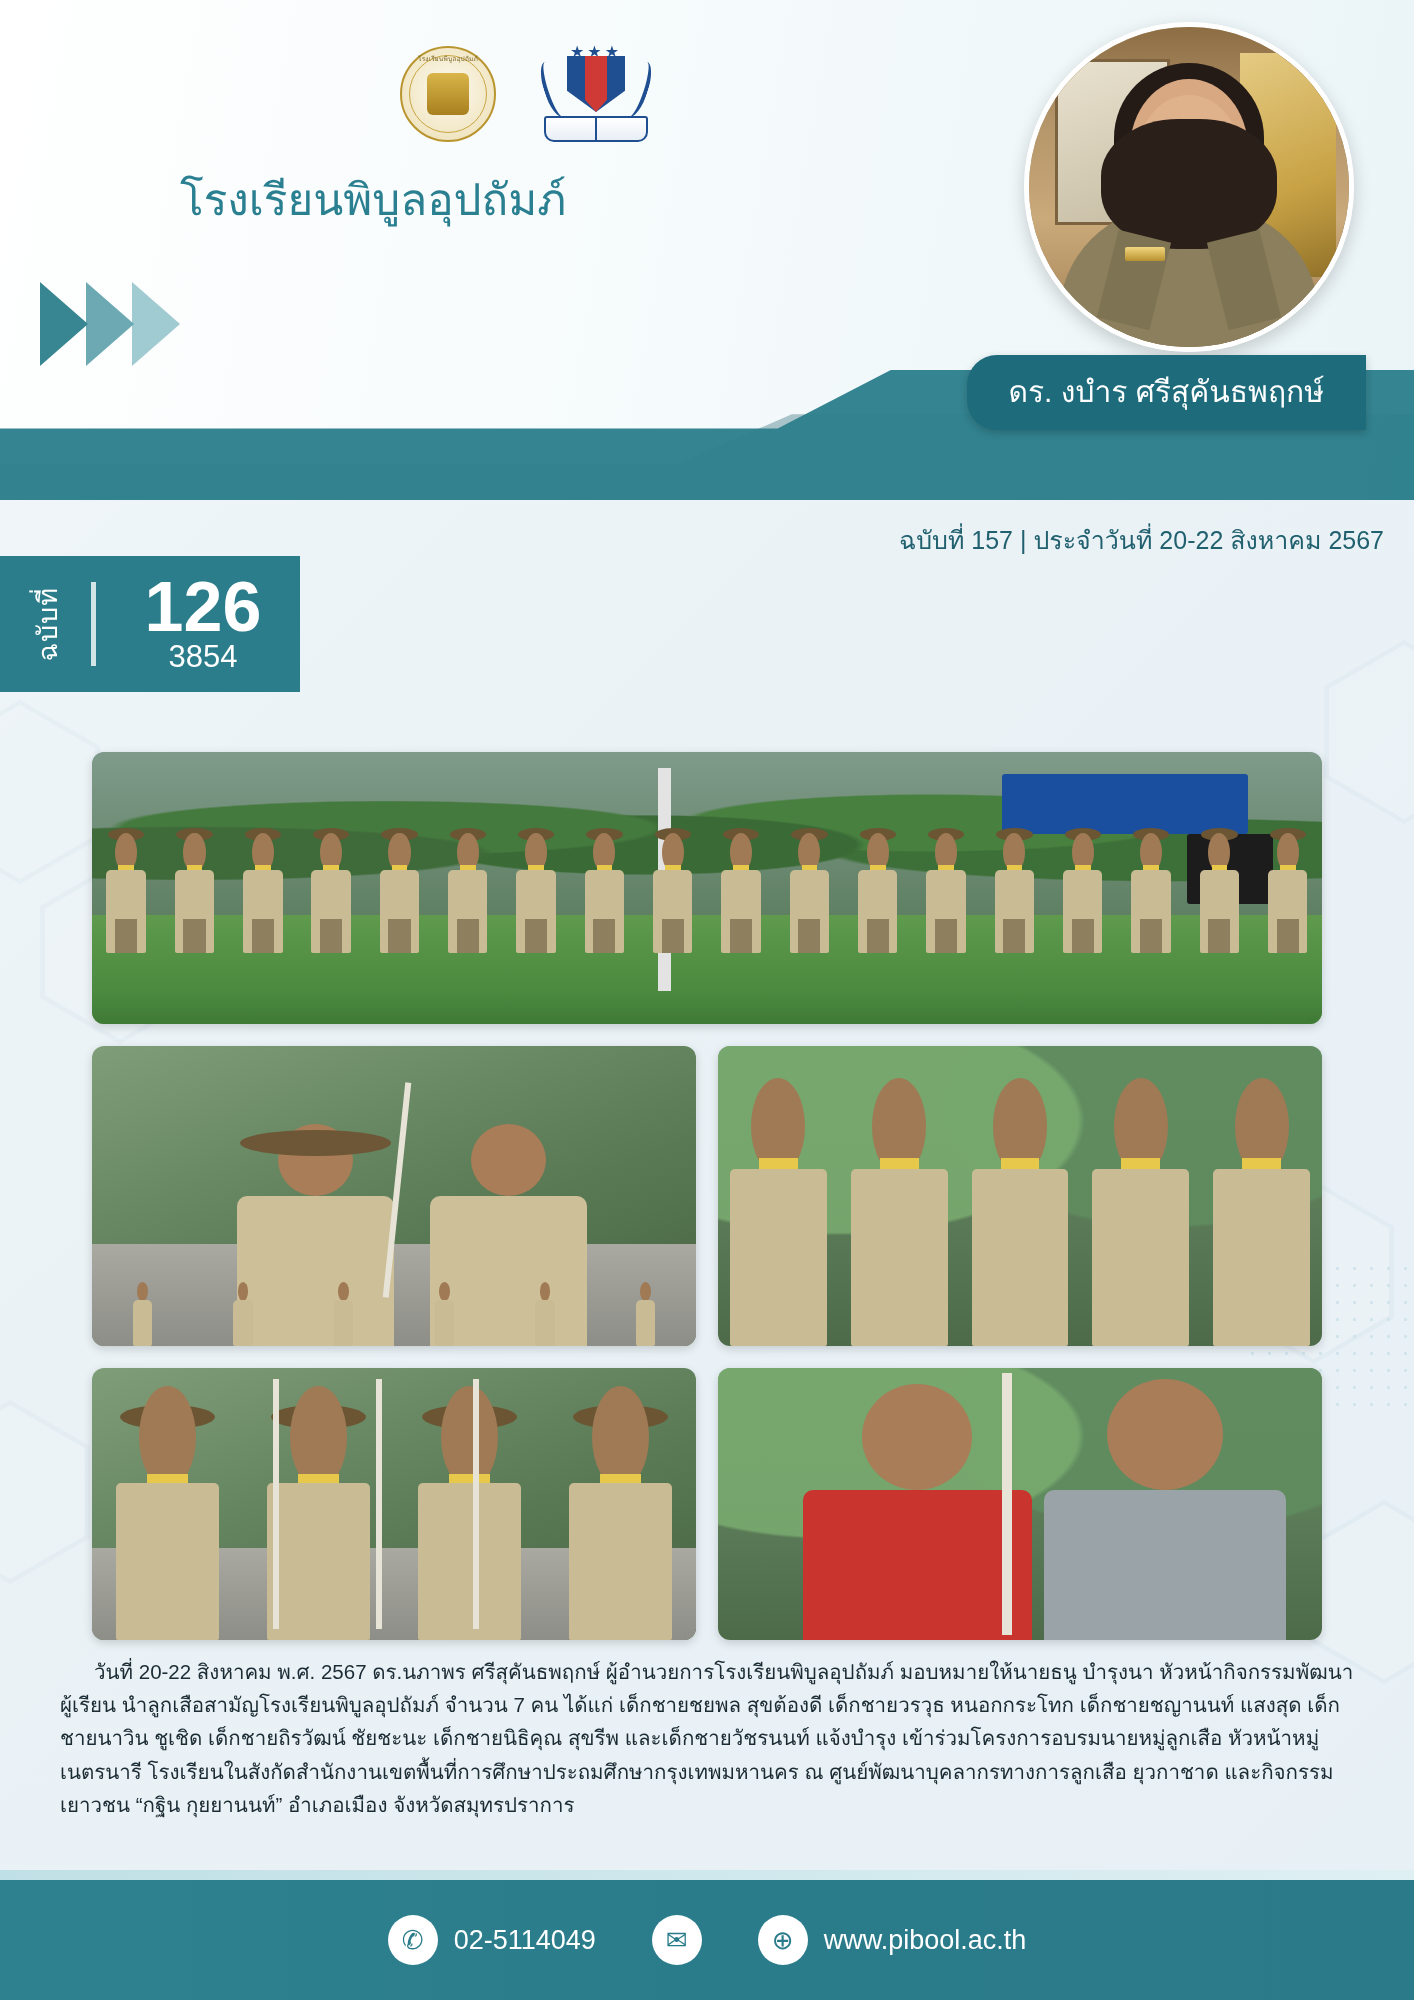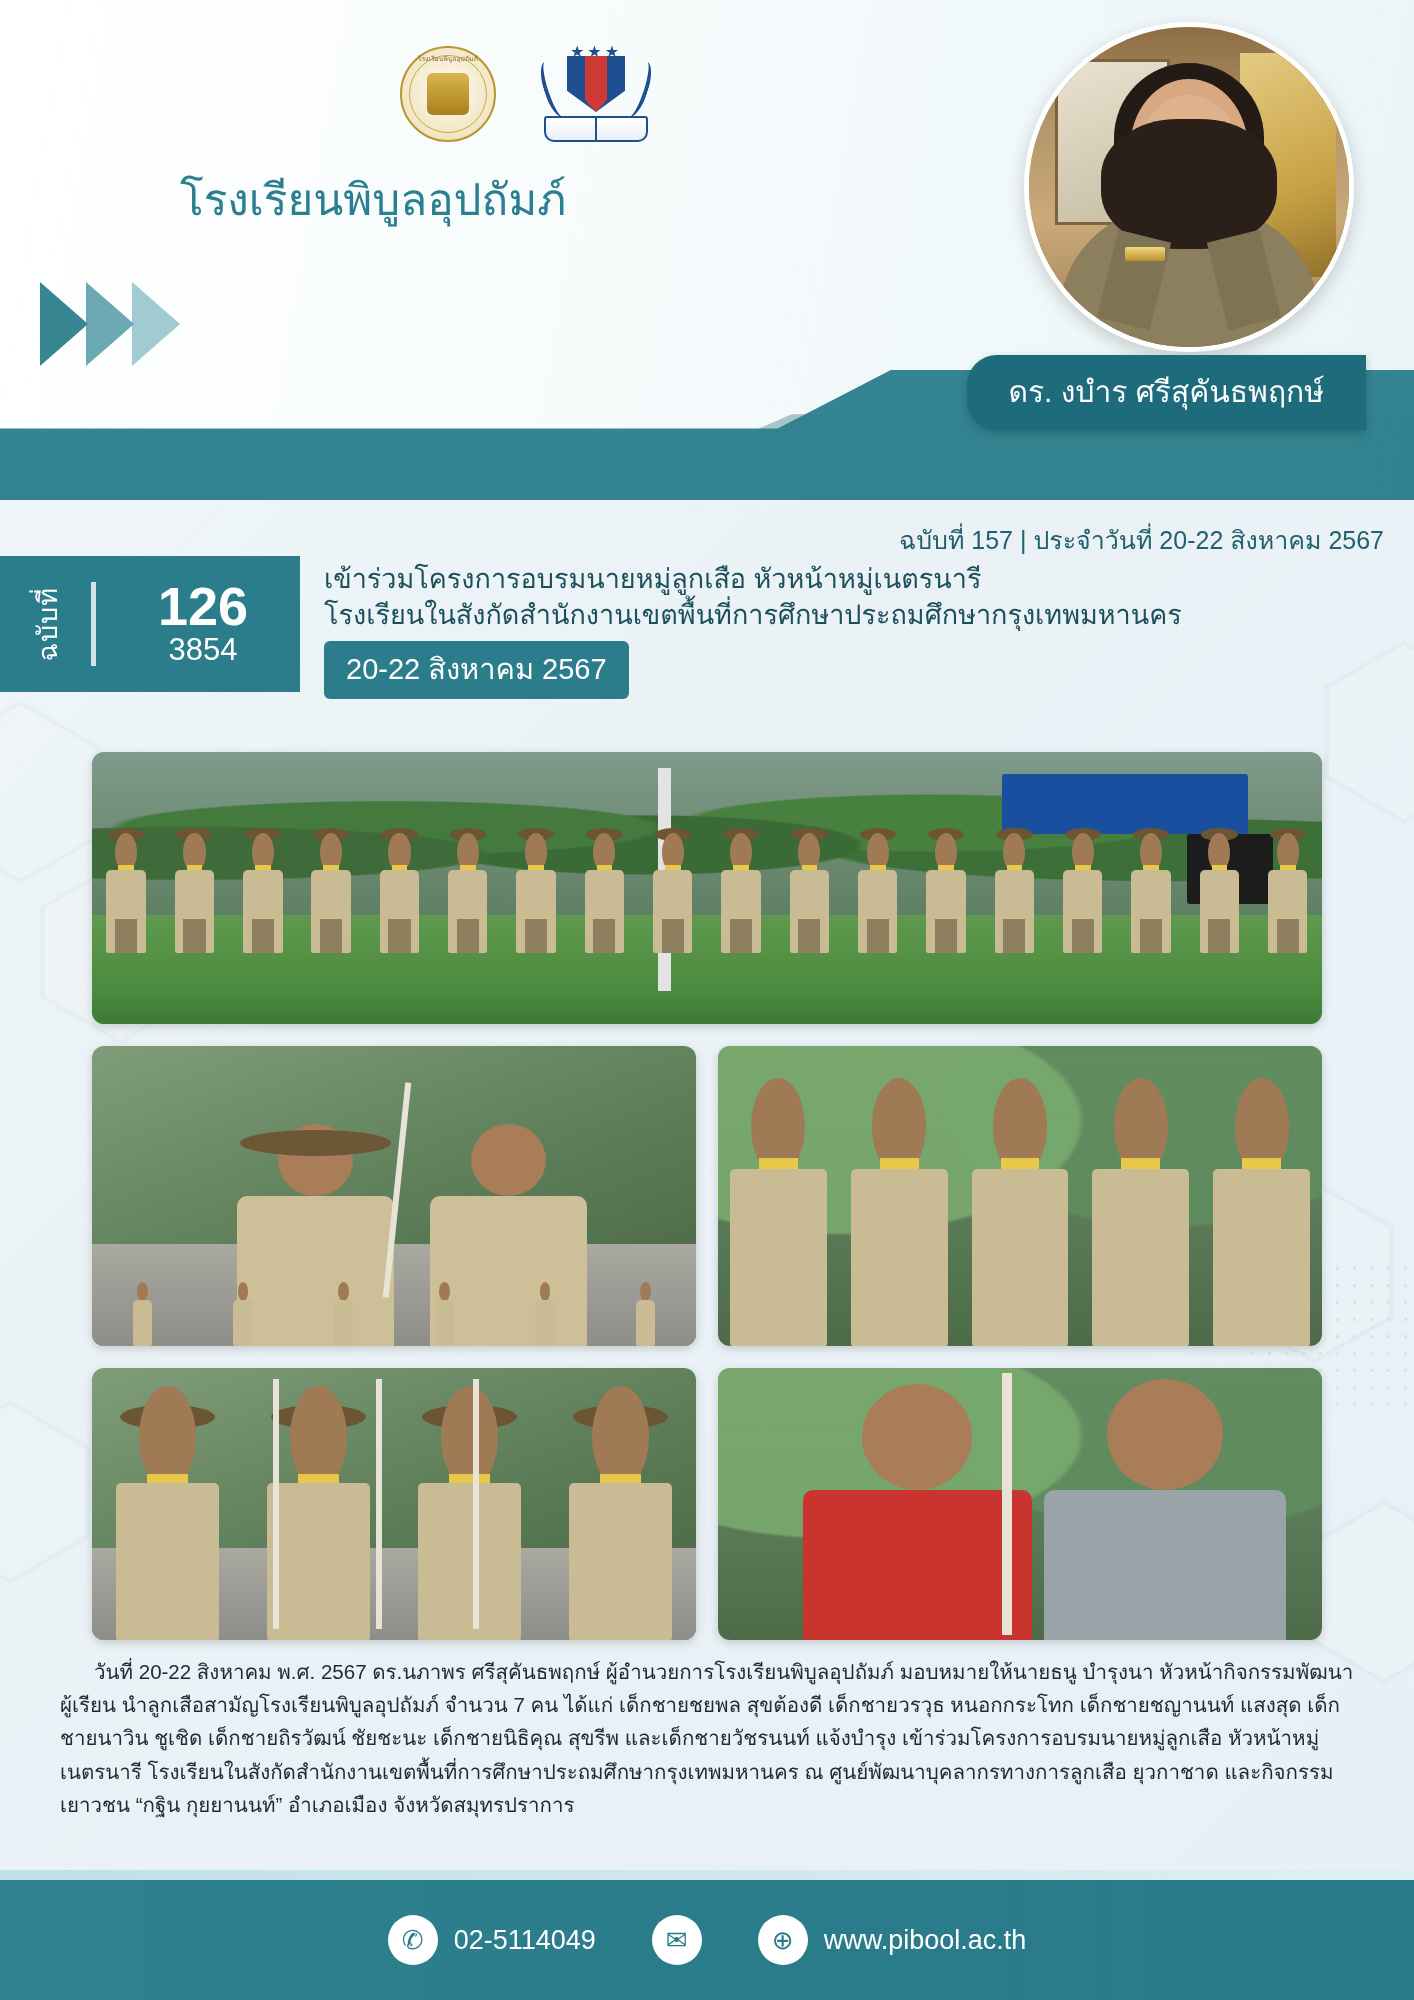--- a/index.html
+++ b/index.html
@@ -268,21 +268,21 @@
     transform: rotate(180deg);
     font-size: 27px;
     letter-spacing: 1px;
     padding: 0 12px;
   }
   .issue-left .divider {
     width: 5px; height: 84px; background: rgba(255,255,255,.8);
     margin: 0 10px;
   }
   .issue-left .numwrap { text-align: center; flex: 1; }
-  .issue-left .num { font-size: 54px; font-weight: bold; line-height: .95; }
+  .issue-left .num { font-size: 70px; font-weight: bold; line-height: .95; }
   .issue-left .year { font-size: 31px; line-height: 1.1; }
   .issue-right {
     flex: 1;
     padding: 6px 24px 0 24px;
   }
   .issue-right .headline {
     font-size: 27px; color: #1c4f5c; line-height: 1.32;
   }
   .date-chip {
     display: inline-block;
@@ -451,25 +451,20 @@
 
   <div class="issue-row">
     <div class="issue-left">
       <div class="vert">ฉบับที่</div>
       <div class="divider"></div>
       <div class="numwrap">
         <div class="num">126</div>
         <div class="year">3854</div>
       </div>
     </div>
-    <div class="issue-right">
-      <div class="headline">เข้าร่วมโครงการอบรมนายหมู่ลูกเสือ หัวหน้าหมู่เนตรนารี</div>
-      <div class="headline">โรงเรียนในสังกัดสำนักงานเขตพื้นที่การศึกษาประถมศึกษากรุงเทพมหานคร</div>
-      <div class="date-chip">20-22 สิงหาคม 2567</div>
-    </div>
   </div>
 
   <div class="photos">
 
     <div class="photo photo-hero">
       <div class="sky"></div>
       <div class="trees"></div>
       <div class="grass"></div>
       <div class="blueboard"></div>
       <div class="speaker"></div>

